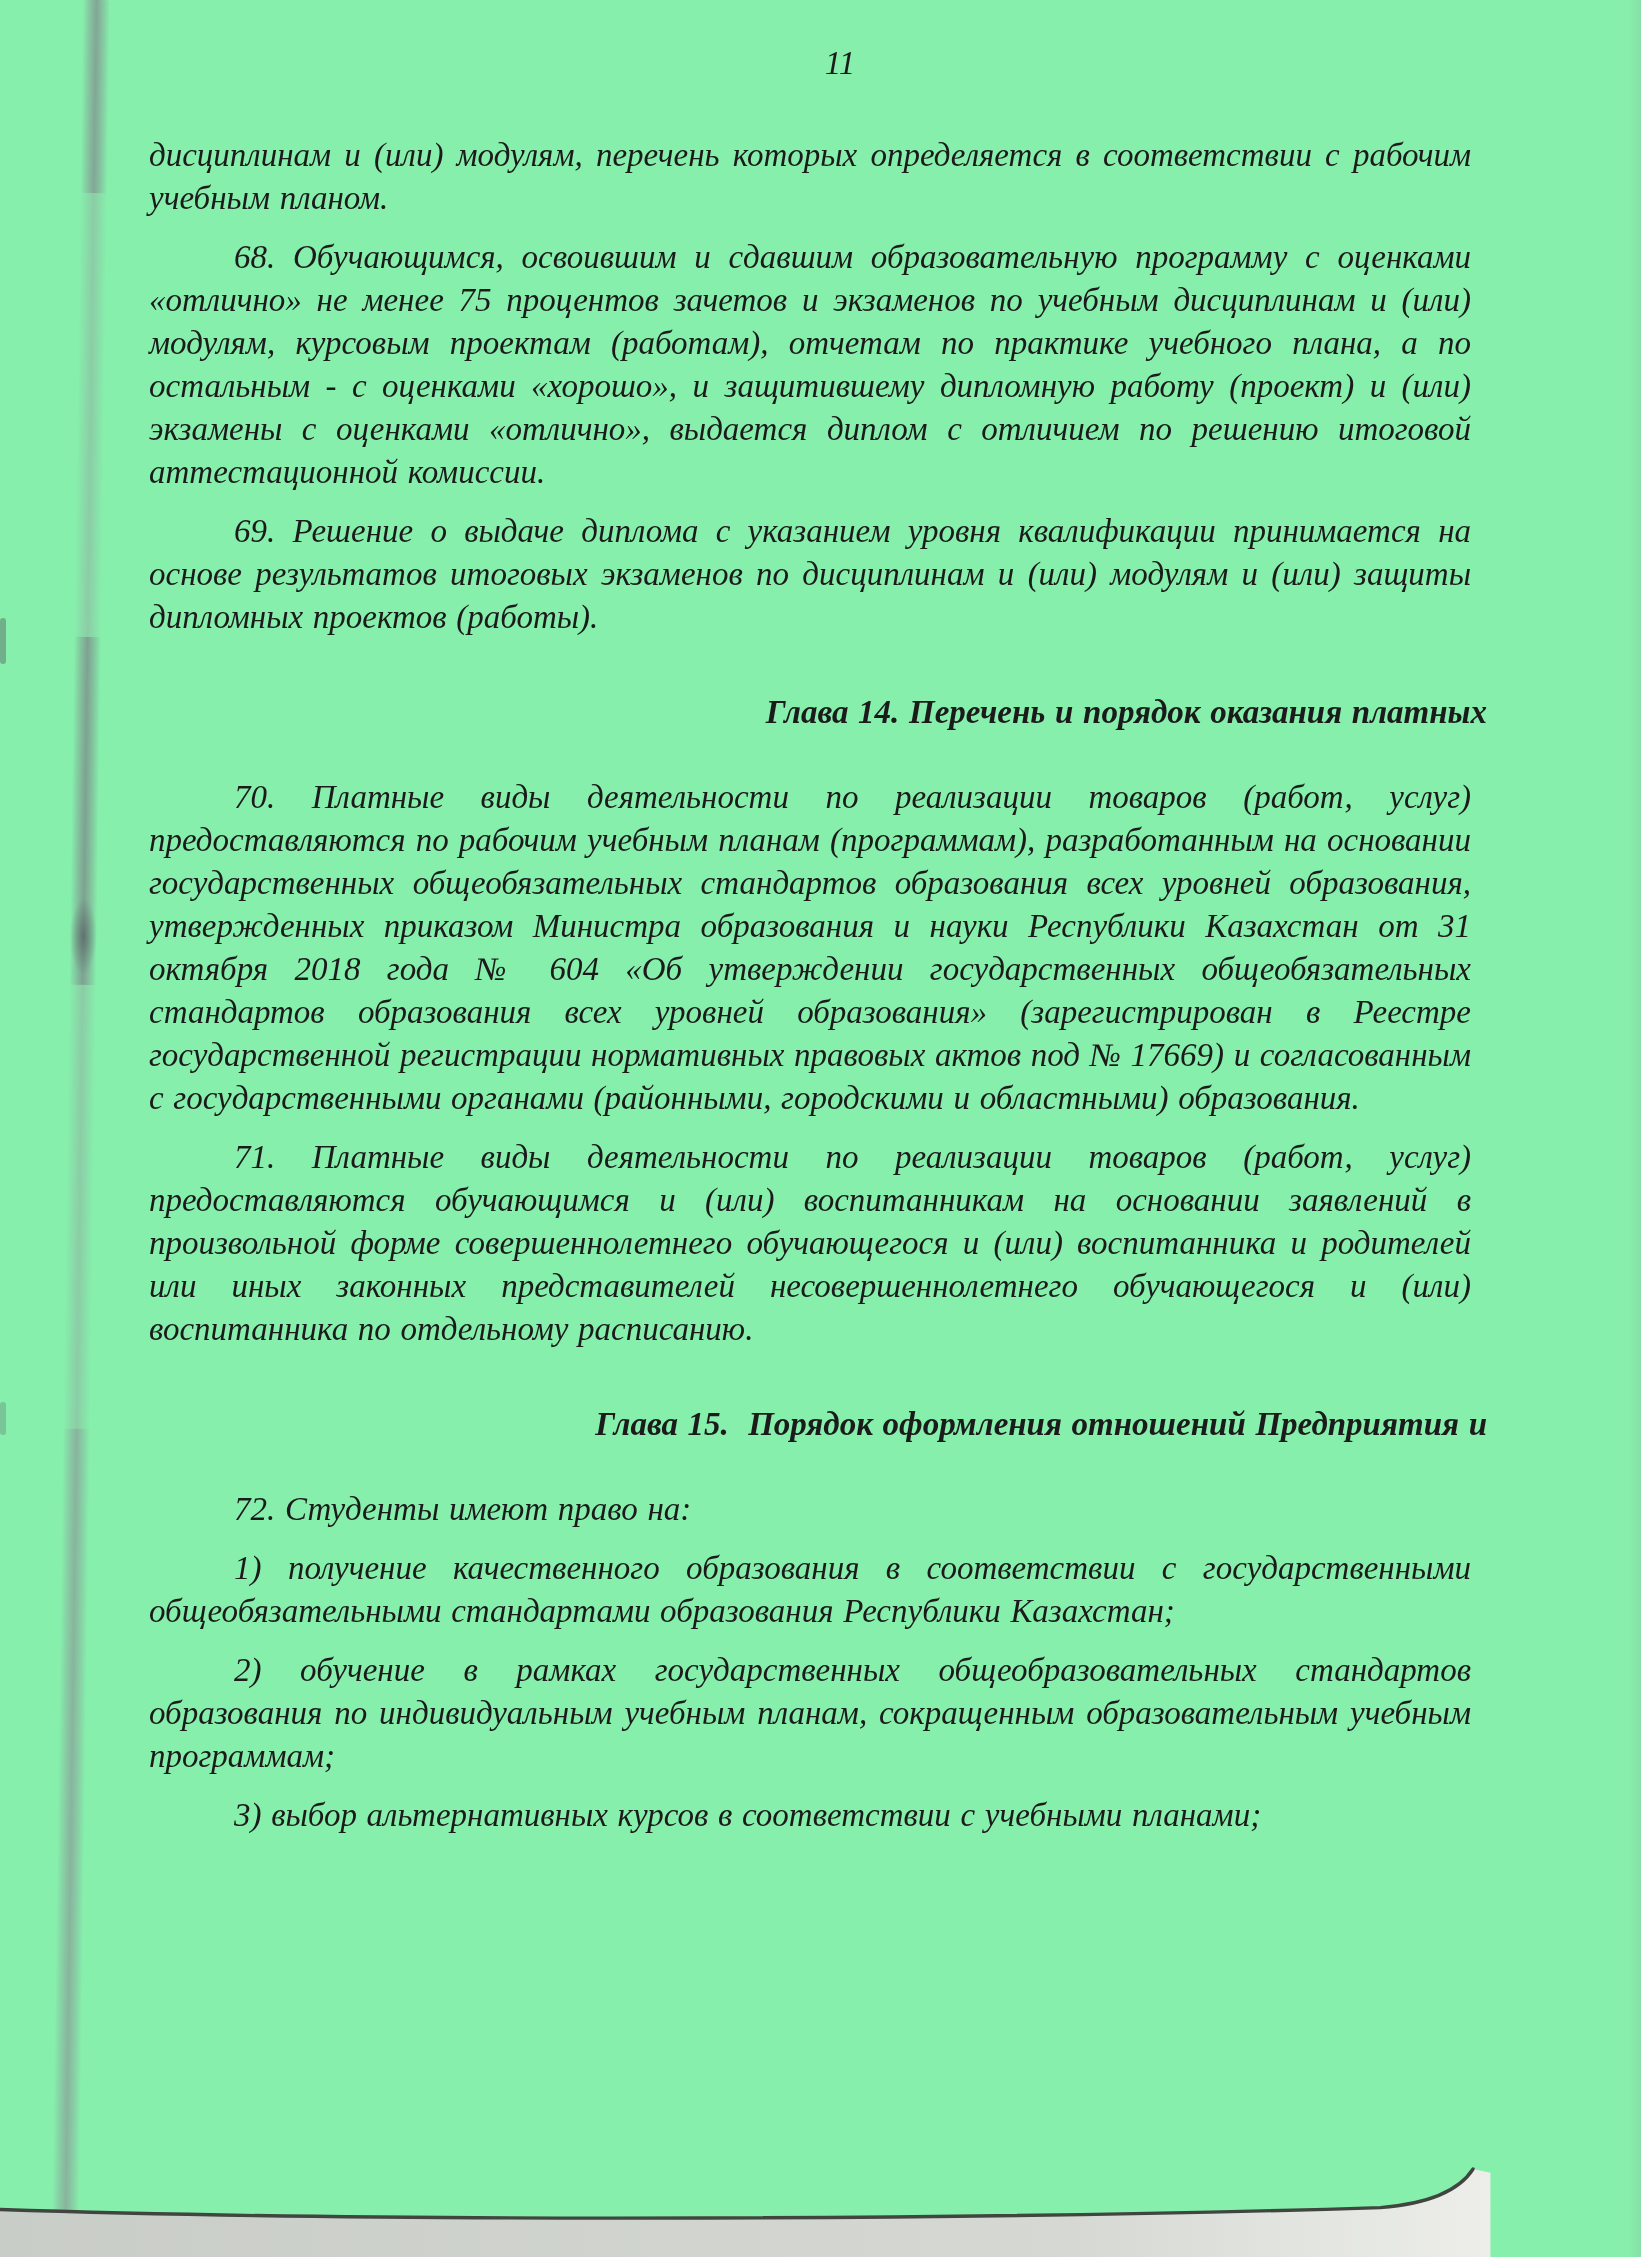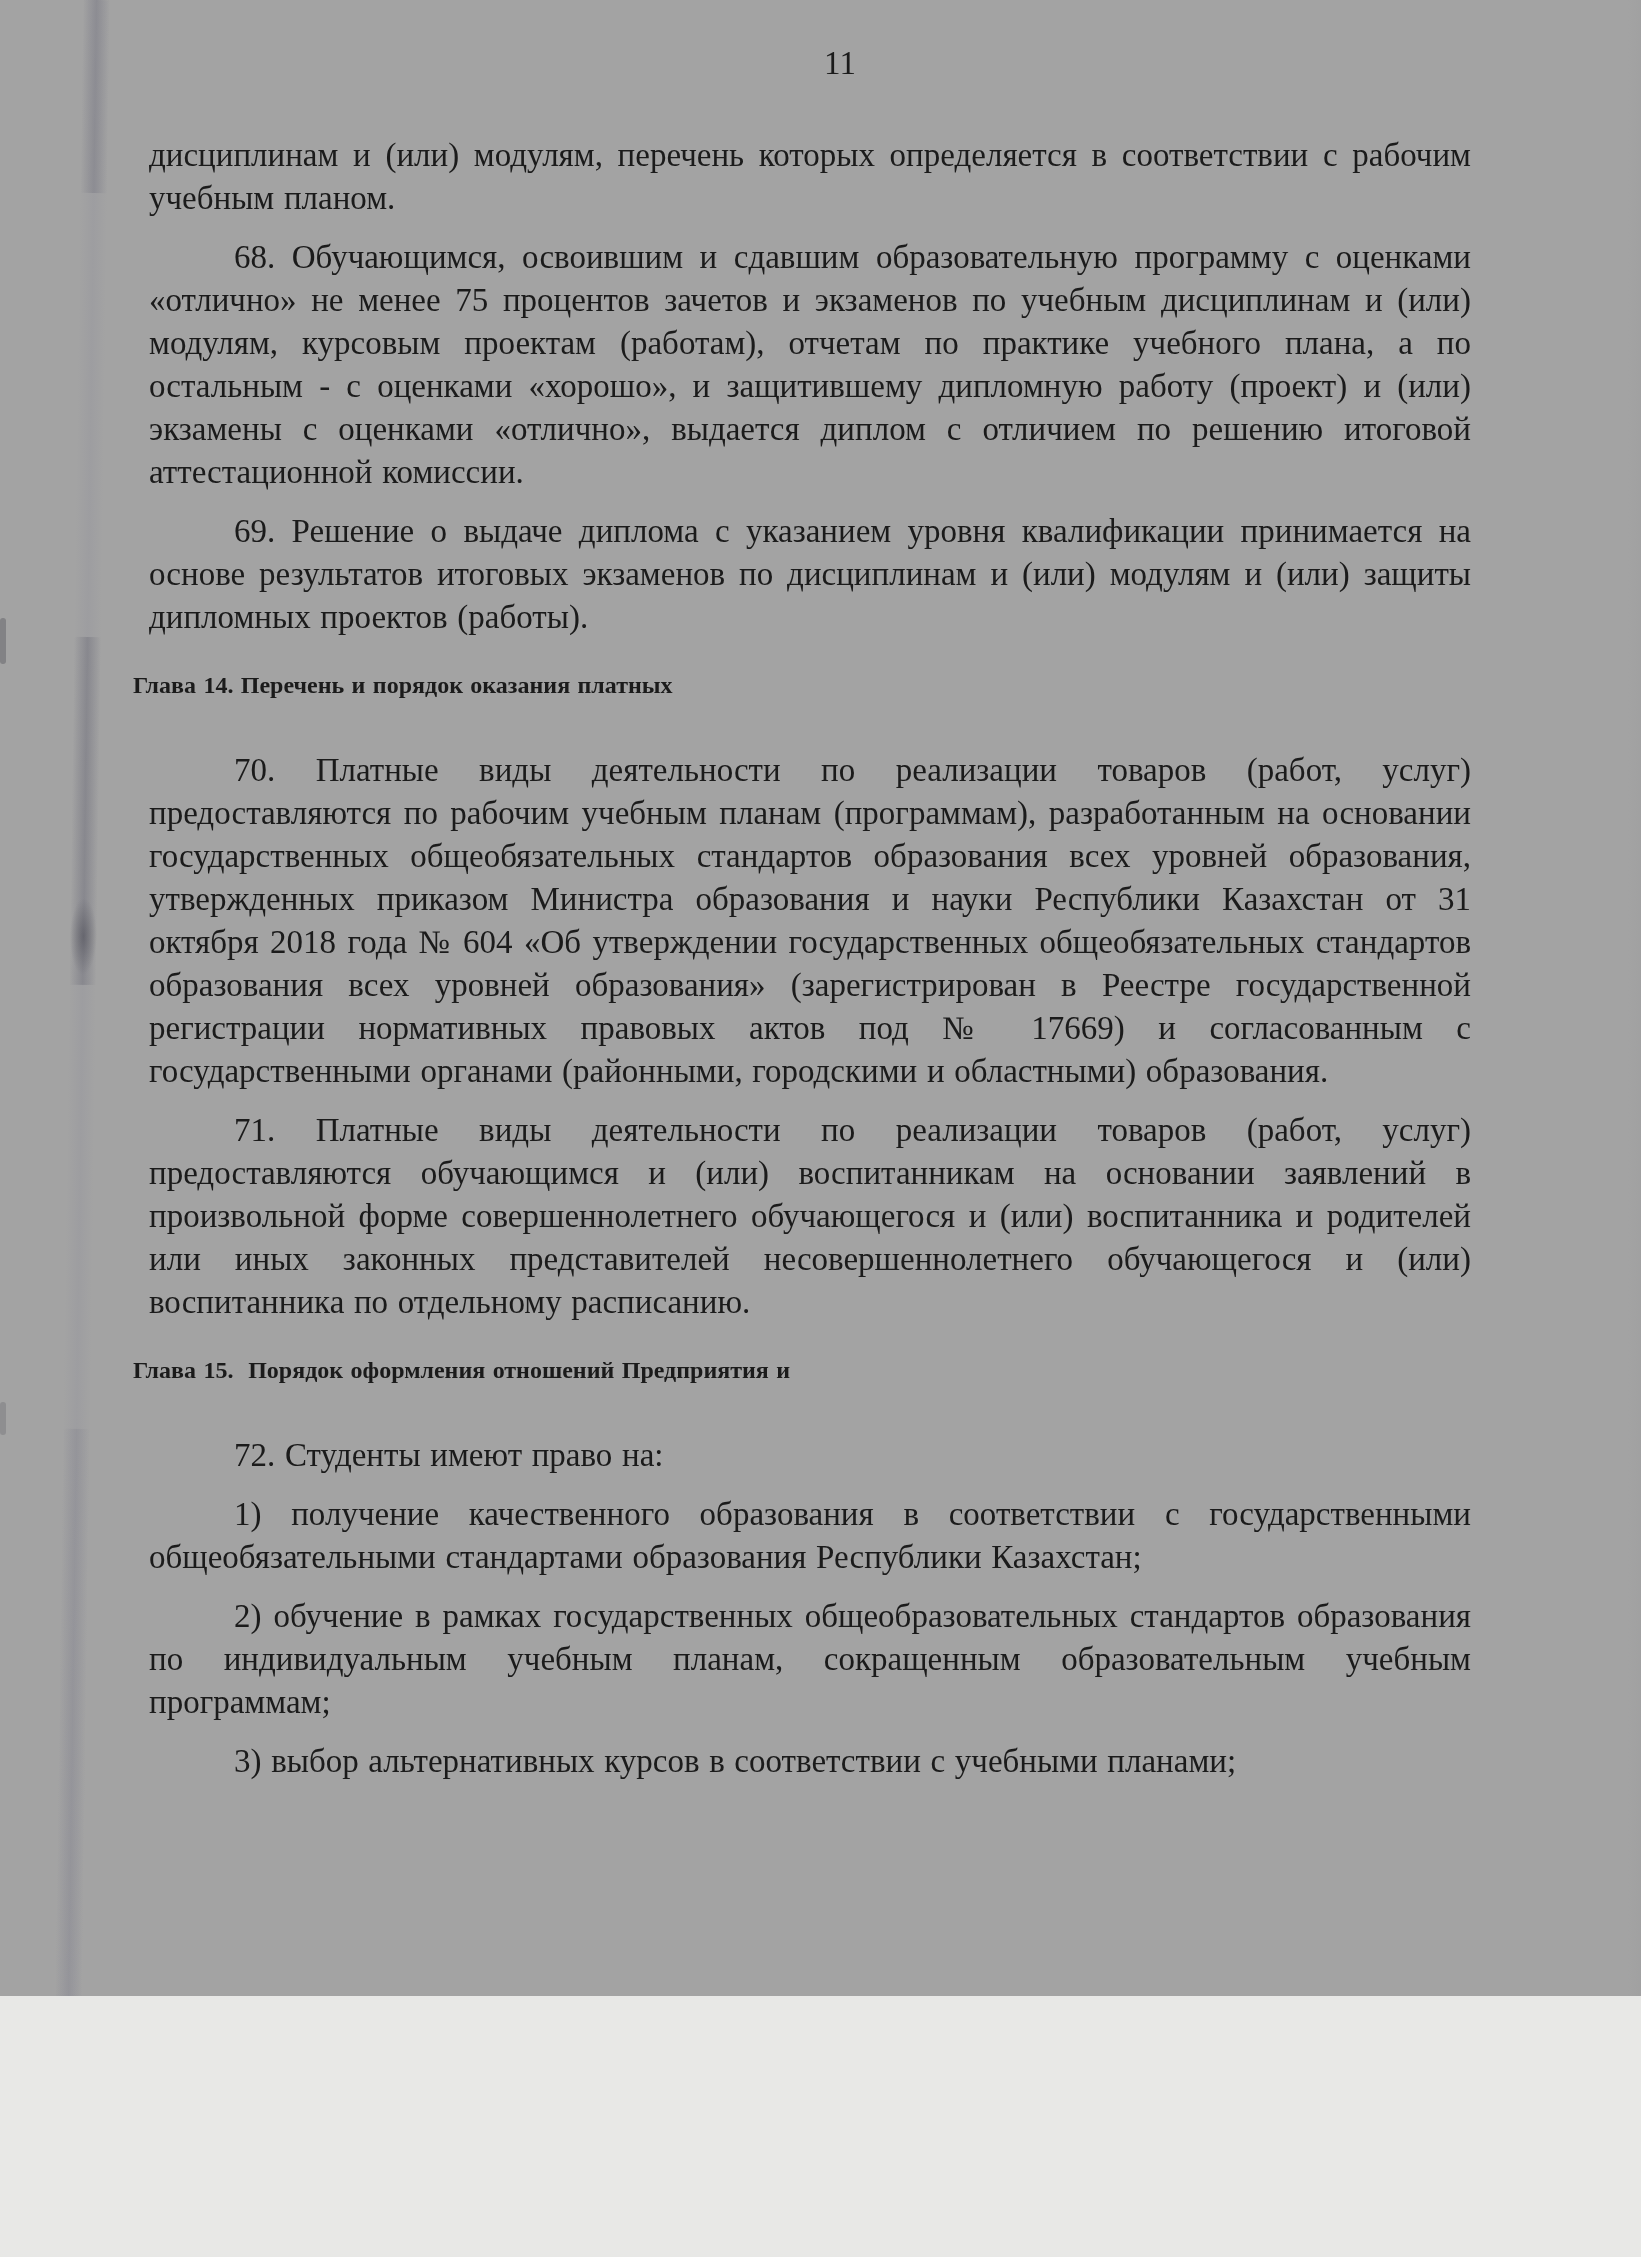--- a/index.html
+++ b/index.html
@@ -1,25 +1,26 @@
 <!DOCTYPE html>
 <html><head>
 <meta charset="utf-8">
 <style>
   html, body { margin: 0; padding: 0; }
   body { background: #e8e8e6; }
 
   .page {
     position: relative;
     width: 1641px;
-    height: 1996px;
-    background: #a3a3a3;
+    height: 2257px;
+    background: #86efac;
     overflow: hidden;
     font-family: "Liberation Serif", "DejaVu Serif", serif;
     color: #1b1b1b;
+    font-style: italic;
   }
 
   .page-number {
     position: absolute;
     top: 42px;
     left: 0;
     width: 1680px;
     text-align: center;
     font-size: 33px;
     line-height: 43px;
@@ -33,24 +34,24 @@
     font-size: 33px;
     line-height: 43px;
     text-align: justify;
     word-spacing: 1.4px;
   }
 
   .body-p { margin: 16px; }
   .body-p.indent { text-indent: 85px; }
 
   .chapter {
-    margin: 21px 0 39px 0;
-    text-align: left;
+    margin: 48px 0 39px 0;
+    text-align: right;
     font-weight: bold;
-    font-size: 24px;
+    font-size: 33px;
     line-height: 50px;
   }
   .chapter-line { white-space: pre-wrap; }
 
   
   .spine-fold {
     position: absolute;
     left: 83px;
     top: 0;
     width: 27px;

